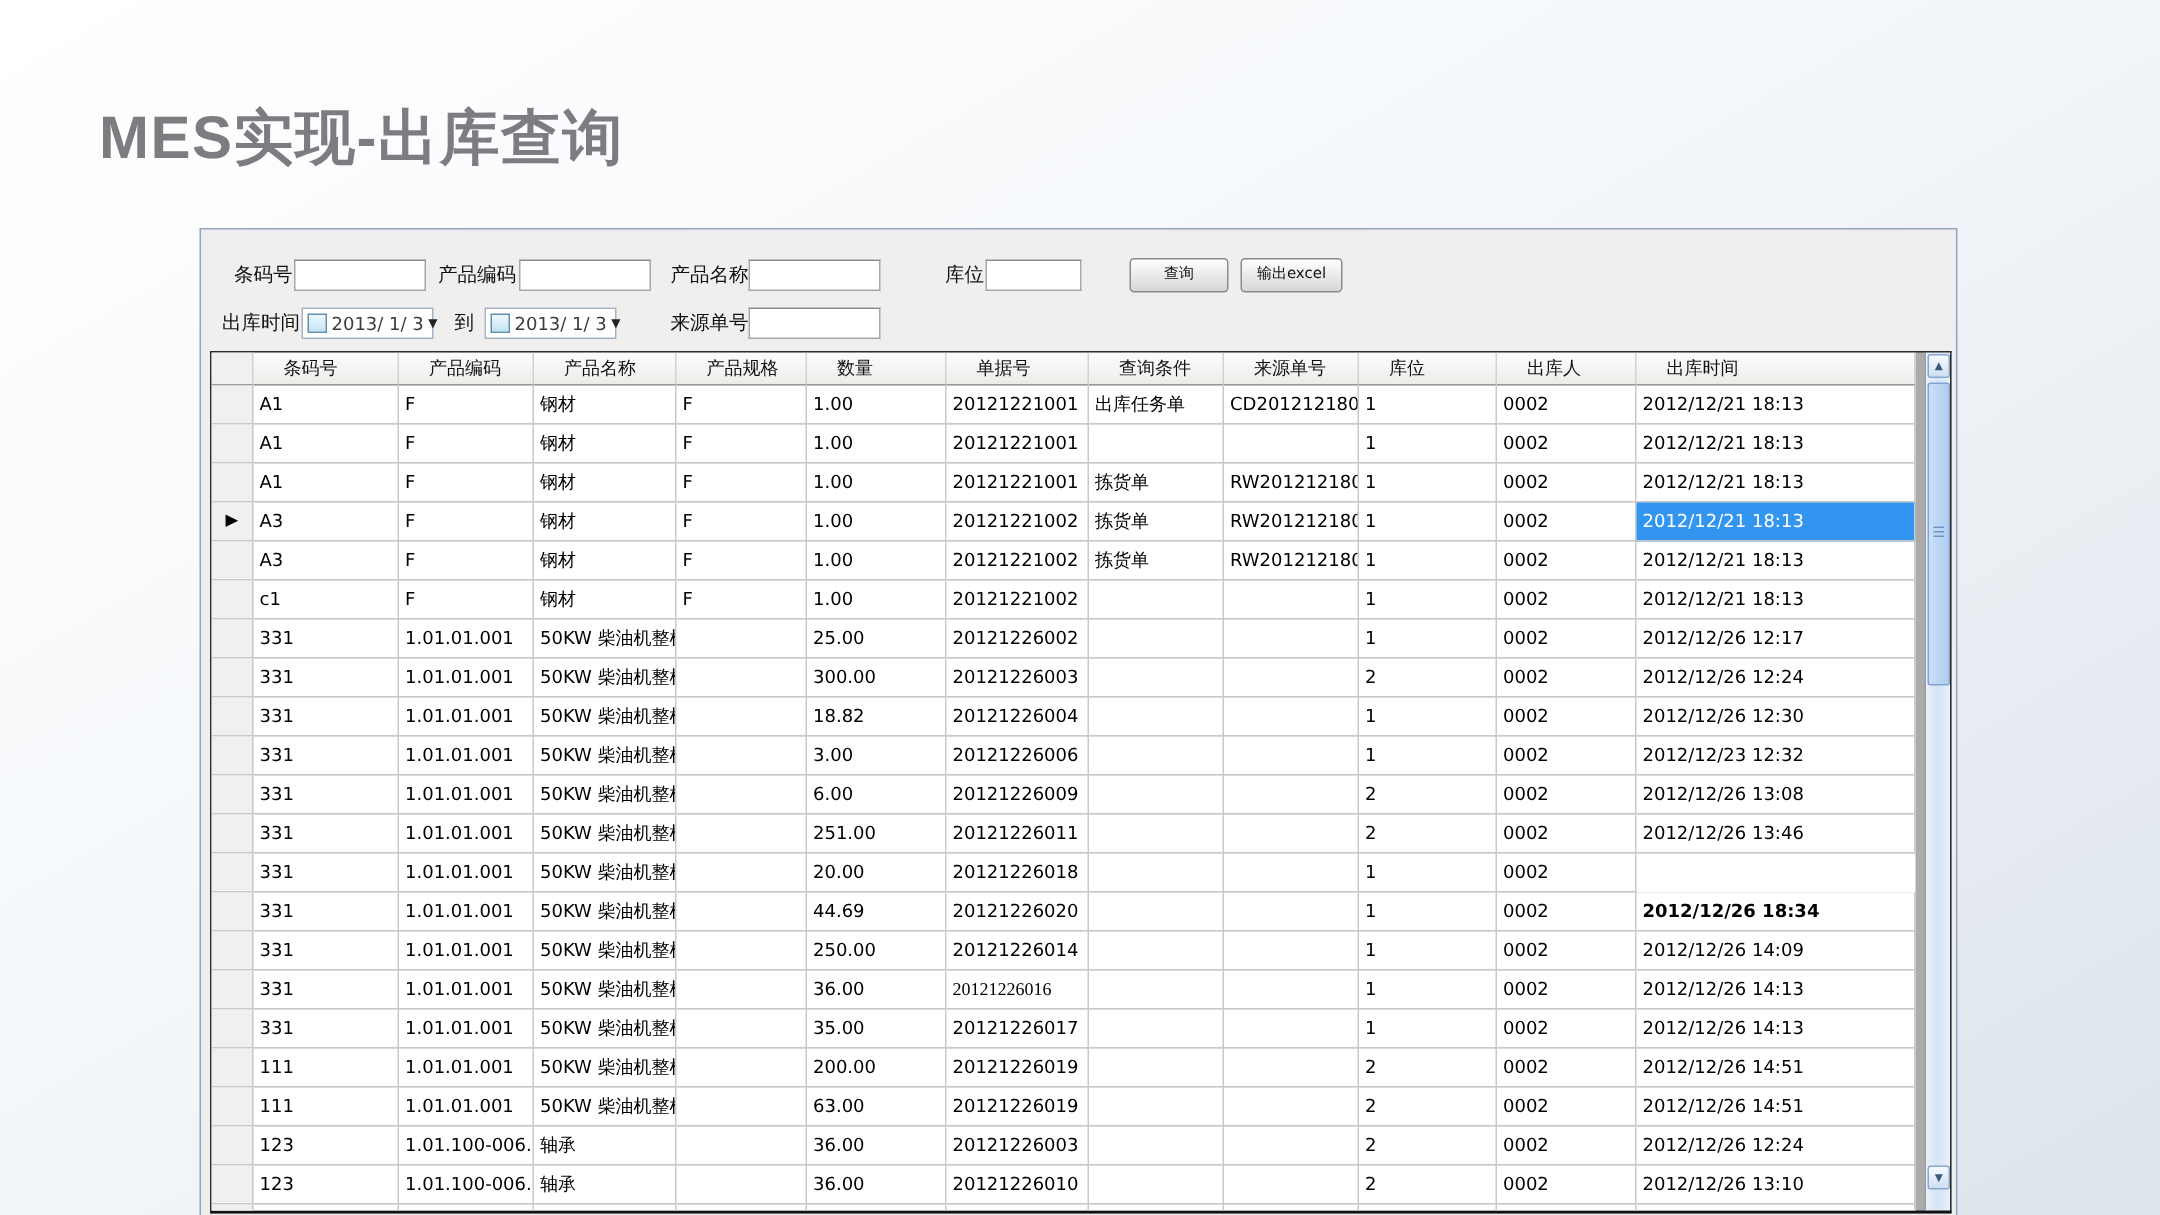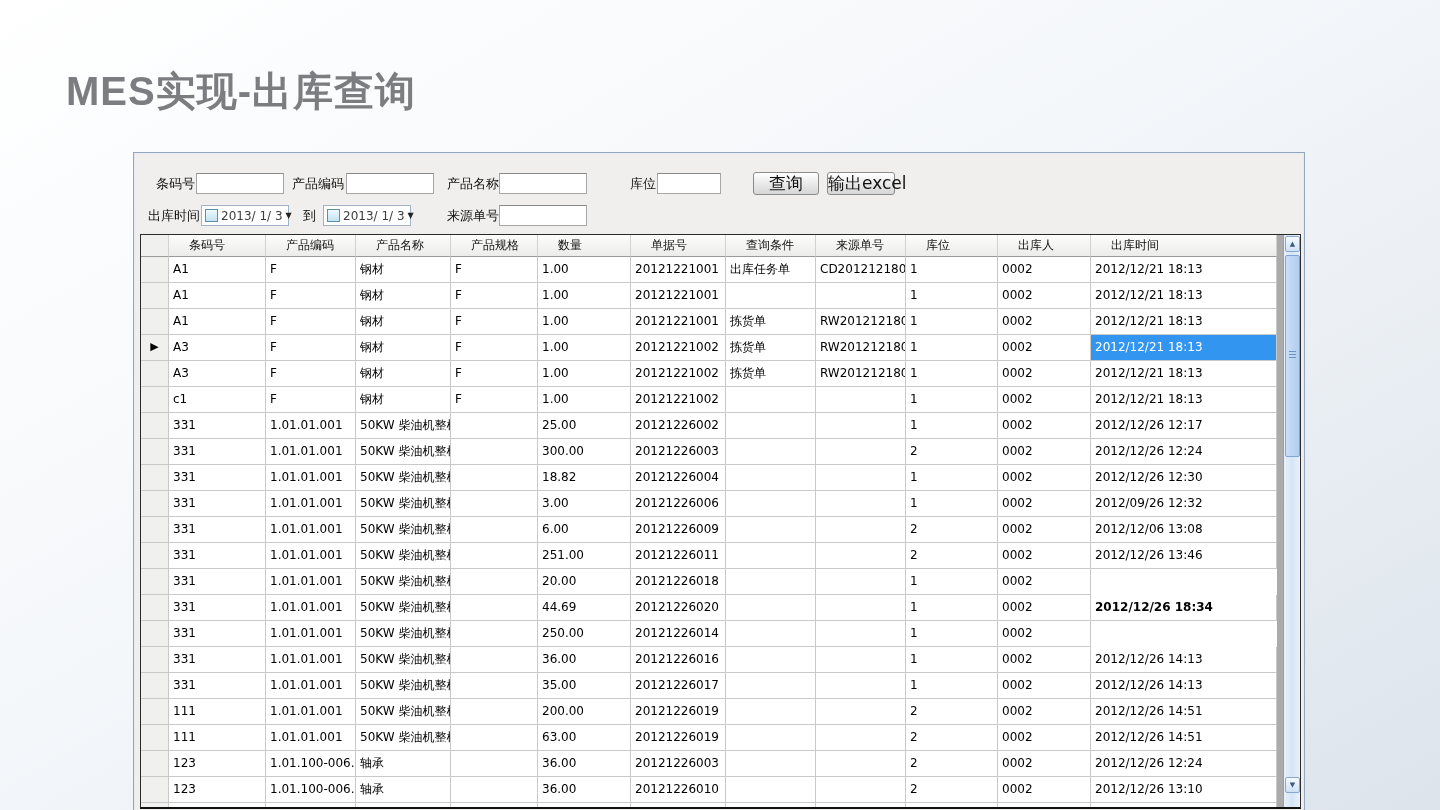--- a/index.html
+++ b/index.html
@@ -31,21 +31,21 @@
     position:absolute; left:9px; top:-8px; background:#f0efed;
     font-size:12px; color:#1c1c1c; padding:0 4px; line-height:14px;
   }
   .q-label { position:absolute; font-size:13px; color:#111; line-height:14px; white-space:nowrap; }
   .q-input {
     position:absolute; height:21px; background:#fff;
     border:1px solid #a7a7a7; border-top-color:#8a8a8a;
     font-size:12px; padding:0 3px; outline:none;
   }
   .btn {
-    position:absolute; height:23px; font-size:17px; color:#111;
+    position:absolute; height:23px; font-size:10px; color:#111;
     background:linear-gradient(#ffffff,#ececec 45%,#d6d6d6);
     border:1px solid #8b8b8b; border-radius:3px;
     text-align:center; line-height:20px; cursor:pointer; white-space:nowrap;
   }
   .datecombo {
     position:absolute; height:21px; width:88px; background:#fff;
     border:1px solid #a3b2c4; display:flex; align-items:center; gap:3px; padding:0 3px;
   }
   .datecombo .chk {
     width:13px; height:13px; flex:0 0 13px;
@@ -281,35 +281,35 @@
           <div class="g-cell" style="width: 97px;">331</div>
           <div class="g-cell" style="width: 90px;">1.01.01.001</div>
           <div class="g-cell" style="width: 95px;">50KW 柴油机整机</div>
           <div class="g-cell" style="width: 87px;"></div>
           <div class="g-cell" style="width: 93px;">3.00</div>
           <div class="g-cell" style="width: 95px;">20121226006</div>
           <div class="g-cell" style="width: 90px;"></div>
           <div class="g-cell" style="width: 90px;"></div>
           <div class="g-cell" style="width: 92px;">1</div>
           <div class="g-cell" style="width: 93px;">0002</div>
-          <div class="g-cell" style="width: 186px;">2012/09/26 12:32</div>
+          <div class="g-cell" style="width: 186px;">2012/12/23 12:32</div>
         </div>
         <div class="g-row">
           <div class="g-cell indicator" style="width: 28px;"></div>
           <div class="g-cell" style="width: 97px;">331</div>
           <div class="g-cell" style="width: 90px;">1.01.01.001</div>
           <div class="g-cell" style="width: 95px;">50KW 柴油机整机</div>
           <div class="g-cell" style="width: 87px;"></div>
           <div class="g-cell" style="width: 93px;">6.00</div>
           <div class="g-cell" style="width: 95px;">20121226009</div>
           <div class="g-cell" style="width: 90px;"></div>
           <div class="g-cell" style="width: 90px;"></div>
           <div class="g-cell" style="width: 92px;">2</div>
           <div class="g-cell" style="width: 93px;">0002</div>
-          <div class="g-cell" style="width: 186px;">2012/12/06 13:08</div>
+          <div class="g-cell" style="width: 186px;">2012/12/26 13:08</div>
         </div>
         <div class="g-row">
           <div class="g-cell indicator" style="width: 28px;"></div>
           <div class="g-cell" style="width: 97px;">331</div>
           <div class="g-cell" style="width: 90px;">1.01.01.001</div>
           <div class="g-cell" style="width: 95px;">50KW 柴油机整机</div>
           <div class="g-cell" style="width: 87px;"></div>
           <div class="g-cell" style="width: 93px;">251.00</div>
           <div class="g-cell" style="width: 95px;">20121226011</div>
           <div class="g-cell" style="width: 90px;"></div>
@@ -350,29 +350,30 @@
           <div class="g-cell" style="width: 97px;">331</div>
           <div class="g-cell" style="width: 90px;">1.01.01.001</div>
           <div class="g-cell" style="width: 95px;">50KW 柴油机整机</div>
           <div class="g-cell" style="width: 87px;"></div>
           <div class="g-cell" style="width: 93px;">250.00</div>
           <div class="g-cell" style="width: 95px;">20121226014</div>
           <div class="g-cell" style="width: 90px;"></div>
           <div class="g-cell" style="width: 90px;"></div>
           <div class="g-cell" style="width: 92px;">1</div>
           <div class="g-cell" style="width: 93px;">0002</div>
+          <div class="g-cell" style="width: 186px;">2012/12/26 14:09</div>
         </div>
         <div class="g-row">
           <div class="g-cell indicator" style="width: 28px;"></div>
           <div class="g-cell" style="width: 97px;">331</div>
           <div class="g-cell" style="width: 90px;">1.01.01.001</div>
           <div class="g-cell" style="width: 95px;">50KW 柴油机整机</div>
           <div class="g-cell" style="width: 87px;"></div>
           <div class="g-cell" style="width: 93px;">36.00</div>
-          <div class="g-cell" style="width: 95px;">20121226016</div>
+          <div class="g-cell" style="width: 95px; font-family: Liberation Serif, serif;">20121226016</div>
           <div class="g-cell" style="width: 90px;"></div>
           <div class="g-cell" style="width: 90px;"></div>
           <div class="g-cell" style="width: 92px;">1</div>
           <div class="g-cell" style="width: 93px;">0002</div>
           <div class="g-cell" style="width: 186px;">2012/12/26 14:13</div>
         </div>
         <div class="g-row">
           <div class="g-cell indicator" style="width: 28px;"></div>
           <div class="g-cell" style="width: 97px;">331</div>
           <div class="g-cell" style="width: 90px;">1.01.01.001</div>

